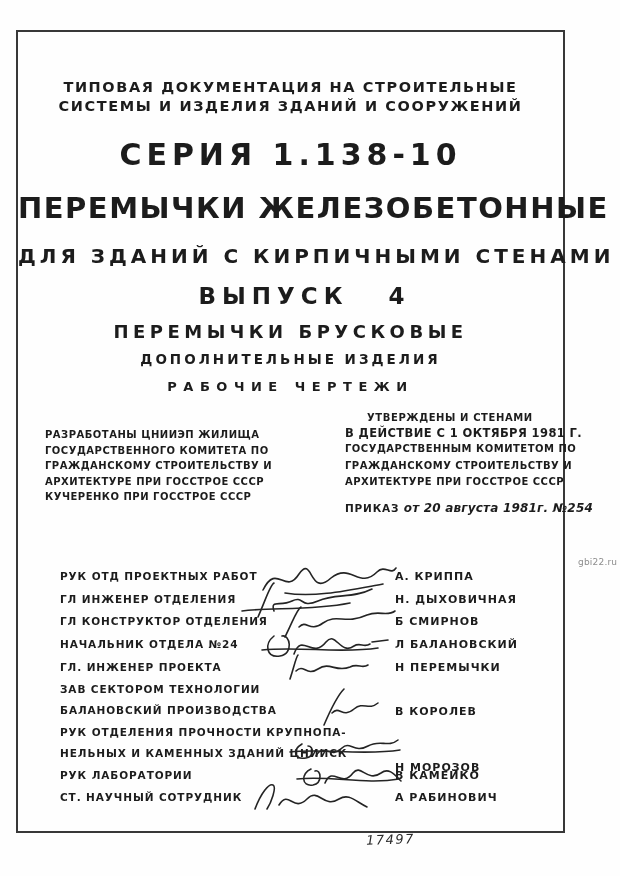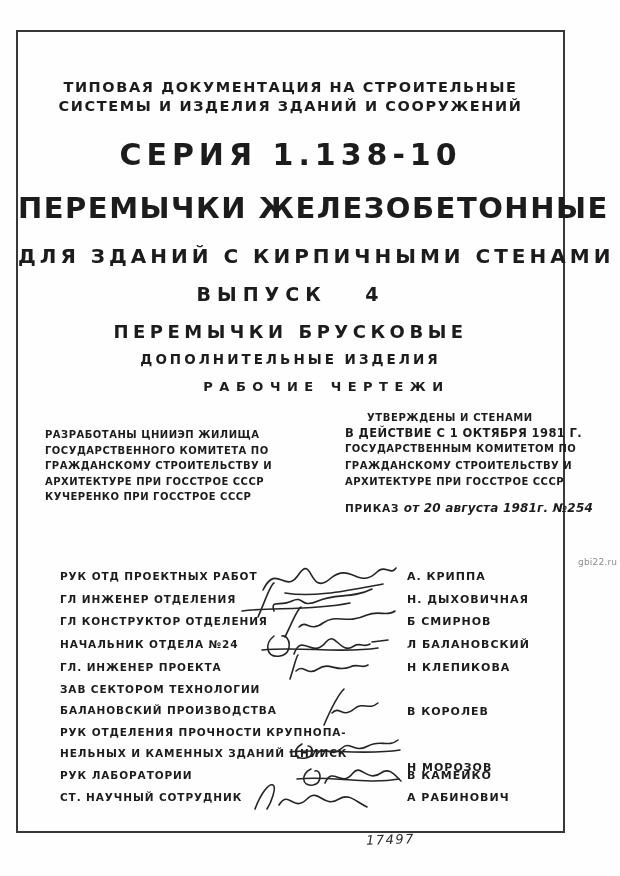--- a/index.html
+++ b/index.html
@@ -11,54 +11,54 @@
   .frame{
     position:absolute;left:16px;top:30px;width:545px;height:799px;
     border:2px solid #383838;background:transparent;
   }
   .abs{position:absolute;white-space:nowrap;}
   .ctr{left:18px;width:545px;text-align:center;}
   .hdr{font-size:14.5px;font-weight:700;letter-spacing:1.6px;line-height:18.5px;}
   .series{font-size:30px;font-weight:700;letter-spacing:5px;}
   .main-title{font-size:29px;font-weight:700;letter-spacing:1.5px;}
   .sub-title{font-size:20px;font-weight:700;letter-spacing:4px;}
-  .issue{font-size:19px;font-weight:700;letter-spacing:6px;word-spacing:26px;}
+  .issue{font-size:23px;font-weight:700;letter-spacing:6px;word-spacing:26px;margin-left:14px;}
   .section{font-size:18px;font-weight:700;letter-spacing:4.5px;}
   .subsection{font-size:13.5px;font-weight:700;letter-spacing:3px;}
   .doctype{font-size:13px;font-weight:700;letter-spacing:6.5px;}
   .smallcol{font-size:10px;font-weight:700;letter-spacing:0.5px;line-height:15.5px;}
   .smallcol div{white-space:nowrap;}
   .appr-strong{font-size:10px;font-weight:800;letter-spacing:0.6px;}
   .appr-strong2{font-size:11.5px;font-weight:800;letter-spacing:0.4px;}
   .order-row{font-size:10.5px;font-weight:700;letter-spacing:0.8px;}
   .hand{font-family:"DejaVu Sans", sans-serif;font-style:italic;font-weight:700;letter-spacing:0.2px;font-size:12px;}
   .sig-block{position:absolute;left:60px;top:565px;width:480px;height:250px;}
   .sig-row{position:absolute;left:0;}
   .role{font-size:10.5px;font-weight:700;letter-spacing:0.9px;line-height:21px;white-space:nowrap;}
-  .pname{position:absolute;left:335px;top:0;font-size:11px;font-weight:700;letter-spacing:1px;white-space:nowrap;margin-left:12px;}
+  .pname{position:absolute;left:335px;top:0;font-size:11px;font-weight:700;letter-spacing:1px;white-space:nowrap;}
   .sig{position:absolute;pointer-events:none;}
   .sig path{fill:none;stroke:#242424;stroke-width:1.6;stroke-linecap:round;}
   .docnum{font-size:13px;font-style:italic;font-weight:400;letter-spacing:1.5px;transform:rotate(-2deg);color:#2a2a2a;}
   .watermark{font-size:9px;color:#8d8d8d;letter-spacing:0.2px;}
 </style>
 </head>
 <body>
 
 <div class="frame"></div>
 
 <div class="abs ctr hdr" style="top:78px;">ТИПОВАЯ ДОКУМЕНТАЦИЯ НА СТРОИТЕЛЬНЫЕ</div>
 <div class="abs ctr hdr" style="top:97px;">СИСТЕМЫ И ИЗДЕЛИЯ ЗДАНИЙ И СООРУЖЕНИЙ</div>
 <div class="abs ctr series" style="top:137px;">СЕРИЯ 1.138-10</div>
 
 <div class="abs ctr main-title" style="top:191px;">ПЕРЕМЫЧКИ ЖЕЛЕЗОБЕТОННЫЕ</div>
 <div class="abs ctr sub-title" style="top:244px;">ДЛЯ ЗДАНИЙ С КИРПИЧНЫМИ СТЕНАМИ</div>
 <div class="abs ctr issue" style="top:283px;">ВЫПУСК 4</div>
 <div class="abs ctr section" style="top:321px;">ПЕРЕМЫЧКИ БРУСКОВЫЕ</div>
 <div class="abs ctr subsection" style="top:351px;">ДОПОЛНИТЕЛЬНЫЕ ИЗДЕЛИЯ</div>
-<div class="abs ctr doctype" style="top:379px;padding-left:36px;">РАБОЧИЕ ЧЕРТЕЖИ</div>
+<div class="abs ctr doctype" style="top:379px;">РАБОЧИЕ ЧЕРТЕЖИ</div>
 
 <div class="abs smallcol" style="left:45px;top:427px;">
   <div>РАЗРАБОТАНЫ ЦНИИЭП ЖИЛИЩА</div>
   <div>ГОСУДАРСТВЕННОГО КОМИТЕТА ПО</div>
   <div>ГРАЖДАНСКОМУ СТРОИТЕЛЬСТВУ И</div>
   <div>АРХИТЕКТУРЕ ПРИ ГОССТРОЕ СССР</div>
   <div>КУЧЕРЕНКО ПРИ ГОССТРОЕ СССР</div>
 </div>
 
 <div class="abs" style="left:345px;top:411px;">
@@ -107,21 +107,21 @@
     <div class="role">НАЧАЛЬНИК ОТДЕЛА №24</div>
     <div class="pname" style="top:4px;">Л БАЛАНОВСКИЙ</div>
     <svg class="sig" style="left:200px;top:-8px;" width="135" height="40" viewBox="0 0 135 40">
       <path d="M14 10 C4 18 6 32 20 30 C34 28 30 8 22 10 M34 28 C42 6 52 34 66 16 C76 4 80 30 94 20 C100 16 104 22 110 18"></path>
       <path d="M2 24 C40 20 80 28 118 22 M112 16 L128 14"></path>
     </svg>
   </div>
 
   <div class="sig-row" style="top:92px;">
     <div class="role">ГЛ. ИНЖЕНЕР ПРОЕКТА</div>
-    <div class="pname" style="top:4px;">Н КЛЕПИКОВА</div>
+    <div class="pname" style="top:4px;">Н ПЕРЕМЫЧКИ</div>
     <svg class="sig" style="left:222px;top:-4px;" width="90" height="30" viewBox="0 0 90 30">
       <path d="M8 26 C12 14 14 4 16 2 M14 18 C22 10 24 24 36 16 C48 8 54 20 68 14 C76 10 80 16 86 12"></path>
     </svg>
   </div>
 
   <div class="sig-row" style="top:114px;">
     <div class="role">ЗАВ СЕКТОРОМ ТЕХНОЛОГИИ</div>
     <div class="role">БАЛАНОВСКИЙ ПРОИЗВОДСТВА</div>
     <div class="pname" style="top:26px;">В КОРОЛЕВ</div>
     <svg class="sig" style="left:252px;top:8px;" width="70" height="40" viewBox="0 0 70 40">

